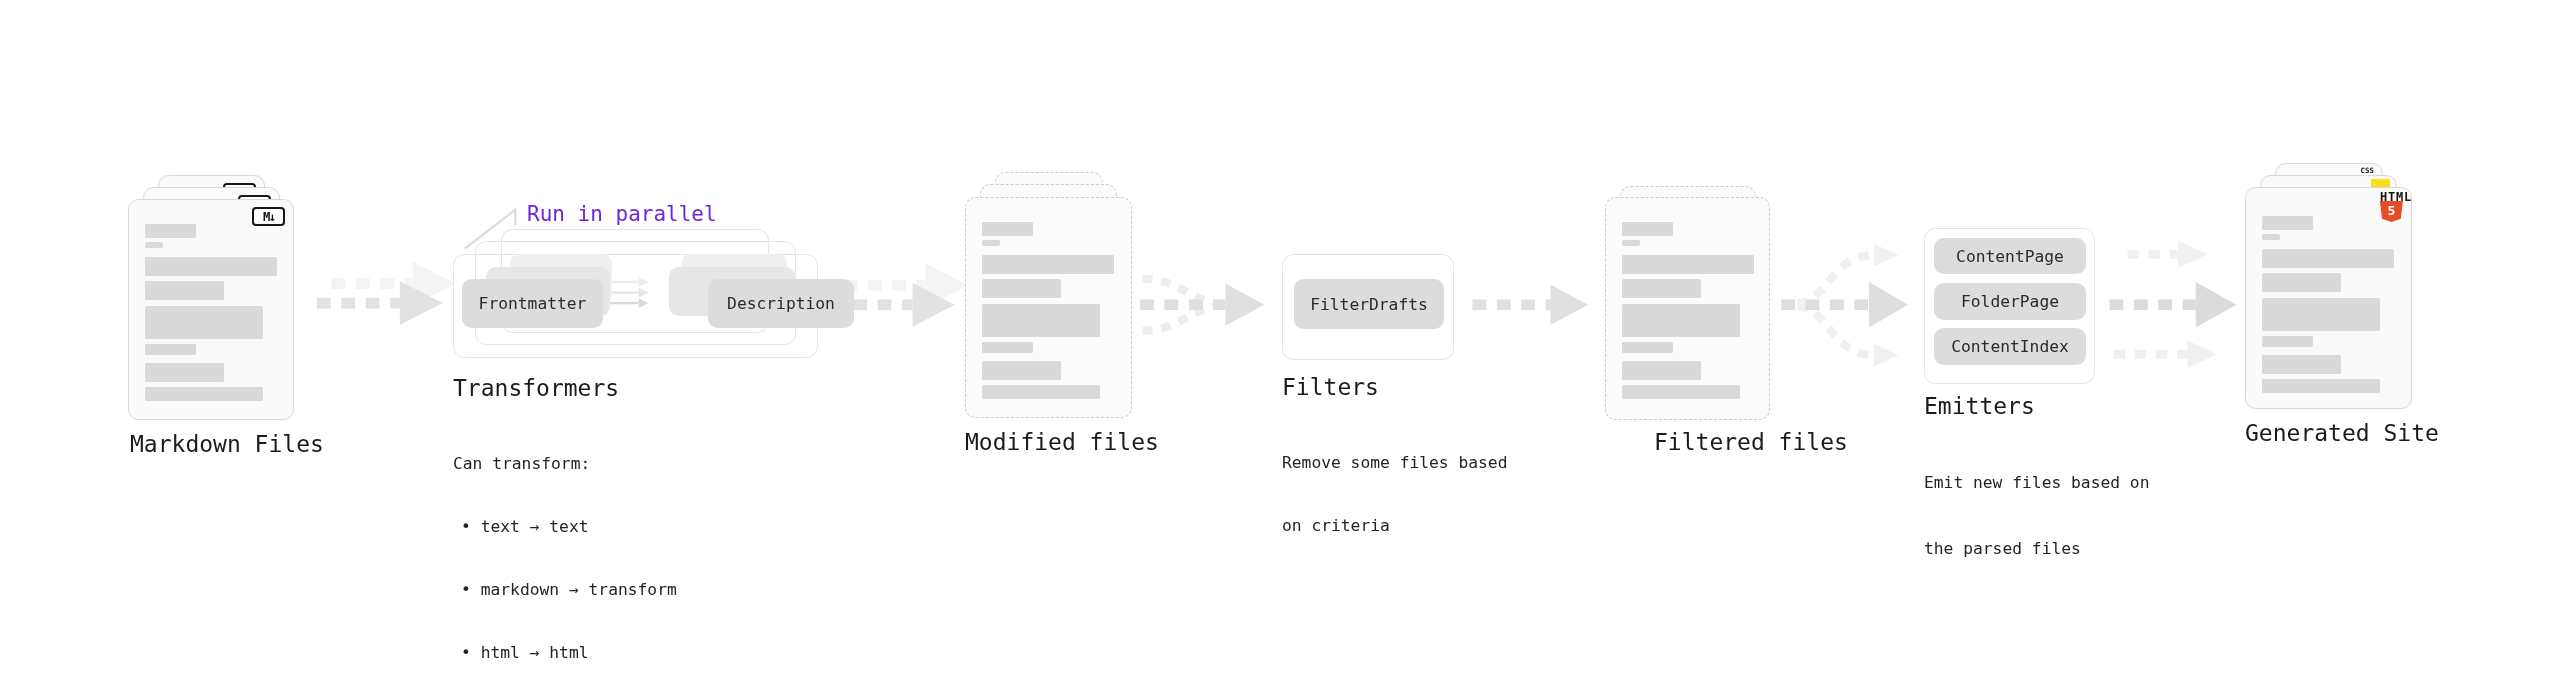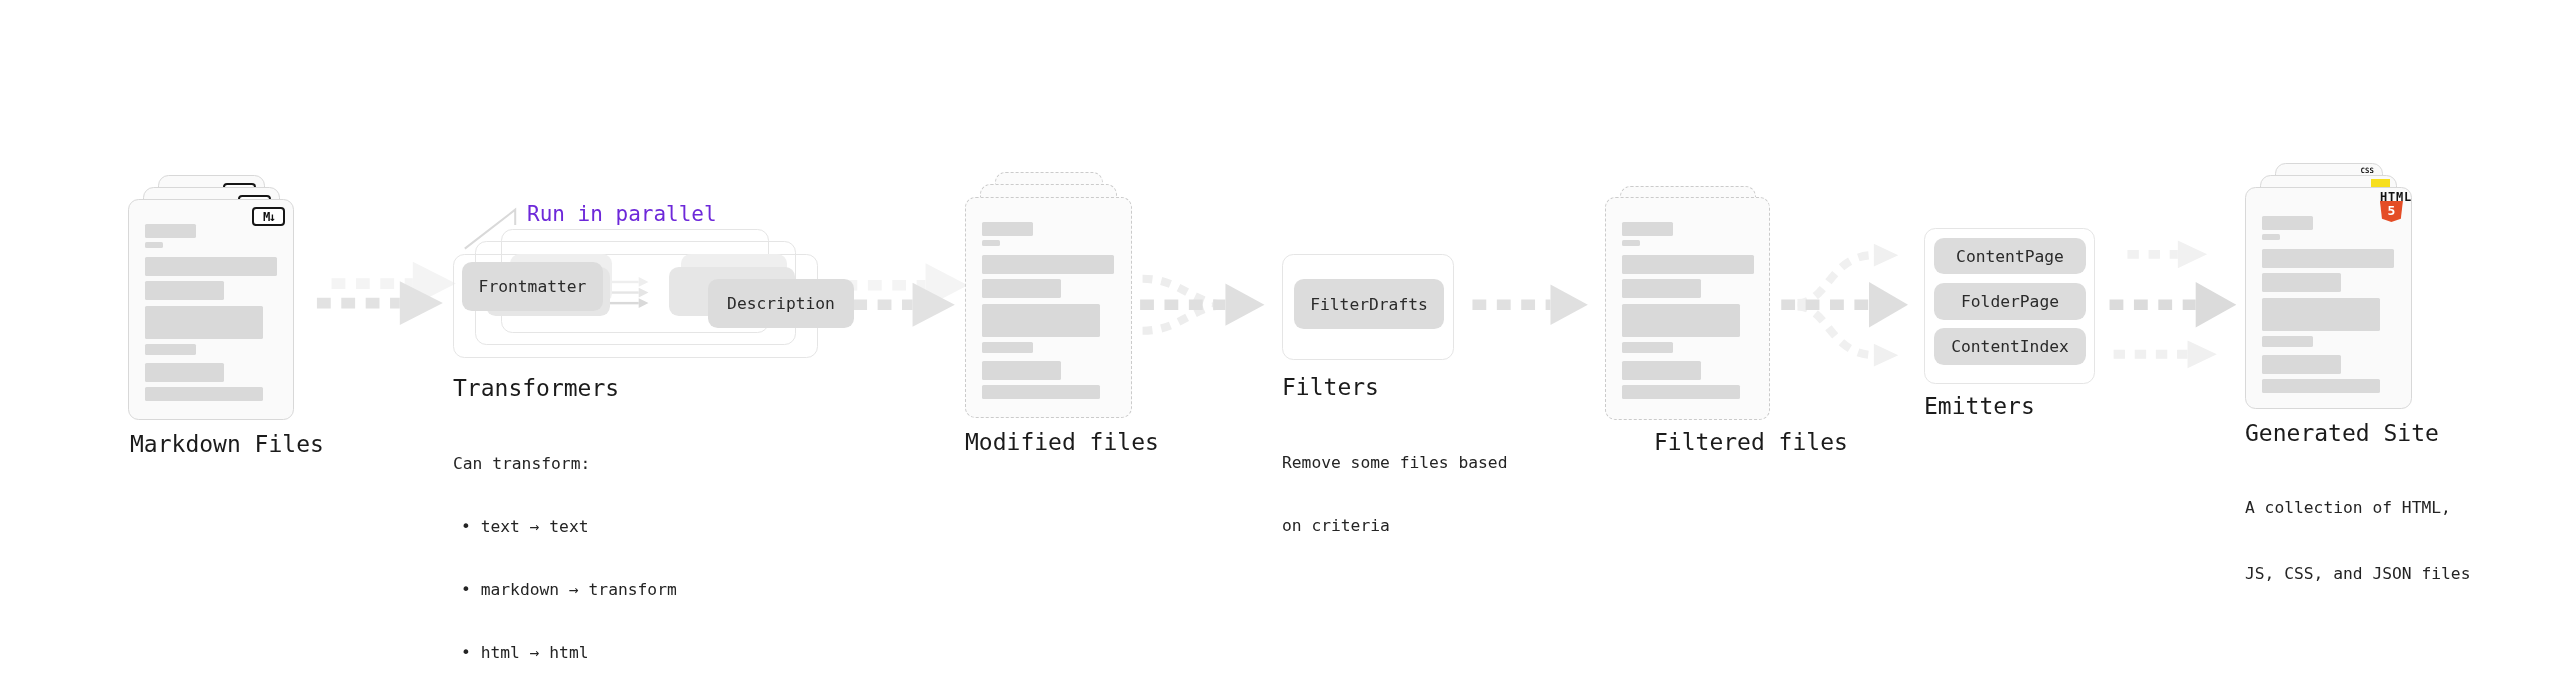--- a/index.html
+++ b/index.html
@@ -140,21 +140,21 @@
   <div class="note" style="left:527px;top:202px">Run in parallel</div>
   <div>
     <div class="box" style="left:501px;top:229px;width:268px;height:104px;"></div>
     <div class="box" style="left:475px;top:241px;width:321px;height:104px;"></div>
     <div class="box" style="left:453px;top:254px;width:365px;height:104px;"></div>
 
     <div class="chip g3" style="left:510px;top:254px;width:102px;height:49px;"></div>
     <div class="chip g3" style="left:681px;top:254px;width:106px;height:49px;"></div>
     <div class="chip g2" style="left:486px;top:267px;width:124px;height:49px;"></div>
     <div class="chip g2" style="left:669px;top:267px;width:126px;height:49px;"></div>
-    <div class="chip" style="left:462px;top:262px;width:141px;height:49px;">Frontmatter</div>
+    <div class="chip" style="left:462px;top:279px;width:141px;height:49px;">Frontmatter</div>
     <div class="chip" style="left:661px;top:279px;width:146px;height:49px;margin-left:47px;">Description</div>
   </div>
   <div class="h1" style="left:453px;top:375px">Transformers</div>
   <div class="desc" style="left:453px;top:411px">
     <span>Can transform:</span>
     <span class="indent">• text → text</span>
     <span class="indent">• markdown → transform</span>
     <span class="indent">• html → html</span>
   </div>
 
@@ -195,20 +195,24 @@
       <i class="bar" style="top:187px;width:118px;height:14px"></i>
     </div>
   </div>
   <div class="h1" style="left:1654px;top:429px">Filtered files</div>
 
   <div class="box" style="left:1924px;top:228px;width:171px;height:156px;"></div>
   <div class="chip" style="left:1934px;top:238px;width:152px;height:36px;">ContentPage</div>
   <div class="chip" style="left:1934px;top:283px;width:152px;height:37px;">FolderPage</div>
   <div class="chip" style="left:1934px;top:328px;width:152px;height:37px;">ContentIndex</div>
   <div class="h1" style="left:1924px;top:393px">Emitters</div>
+  <div class="desc lh27" style="left:1924px;top:428px">
+    <span>Emit new files based on</span>
+    <span>the parsed files</span>
+  </div>
 
   <div>
     <div class="doc" style="left:2275px;top:163px;width:108px;">
       <span class="css-badge">CSS</span>
     </div>
     <div class="doc" style="left:2260px;top:175px;width:137px;">
       <span class="js-badge"></span>
     </div>
     <div class="doc" style="left:2245px;top:187px;width:167px;height:222px;">
       <span class="html5">
@@ -219,19 +223,15 @@
       <i class="bar" style="top:46px;width:18px;height:5.7px"></i>
       <i class="bar" style="top:61px;width:132px;height:18.7px"></i>
       <i class="bar" style="top:85px;width:79px;height:18.7px"></i>
       <i class="bar" style="top:110px;width:118px;height:32.5px"></i>
       <i class="bar" style="top:148px;width:51px;height:10.6px"></i>
       <i class="bar" style="top:167px;width:79px;height:18.7px"></i>
       <i class="bar" style="top:191px;width:118px;height:14px"></i>
     </div>
   </div>
   <div class="h1" style="left:2245px;top:420px">Generated Site</div>
-  <div class="desc lh27" style="left:2245px;top:453px">
-    <span>A collection of HTML,</span>
-    <span>JS, CSS, and JSON files</span>
-  </div>
 
 </div>
 
 
 </body></html>

